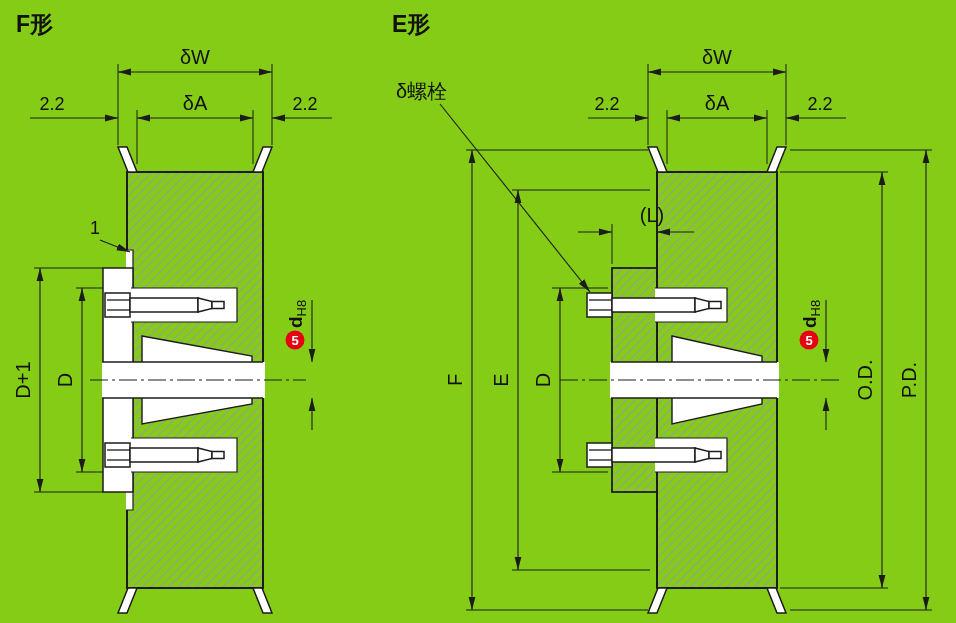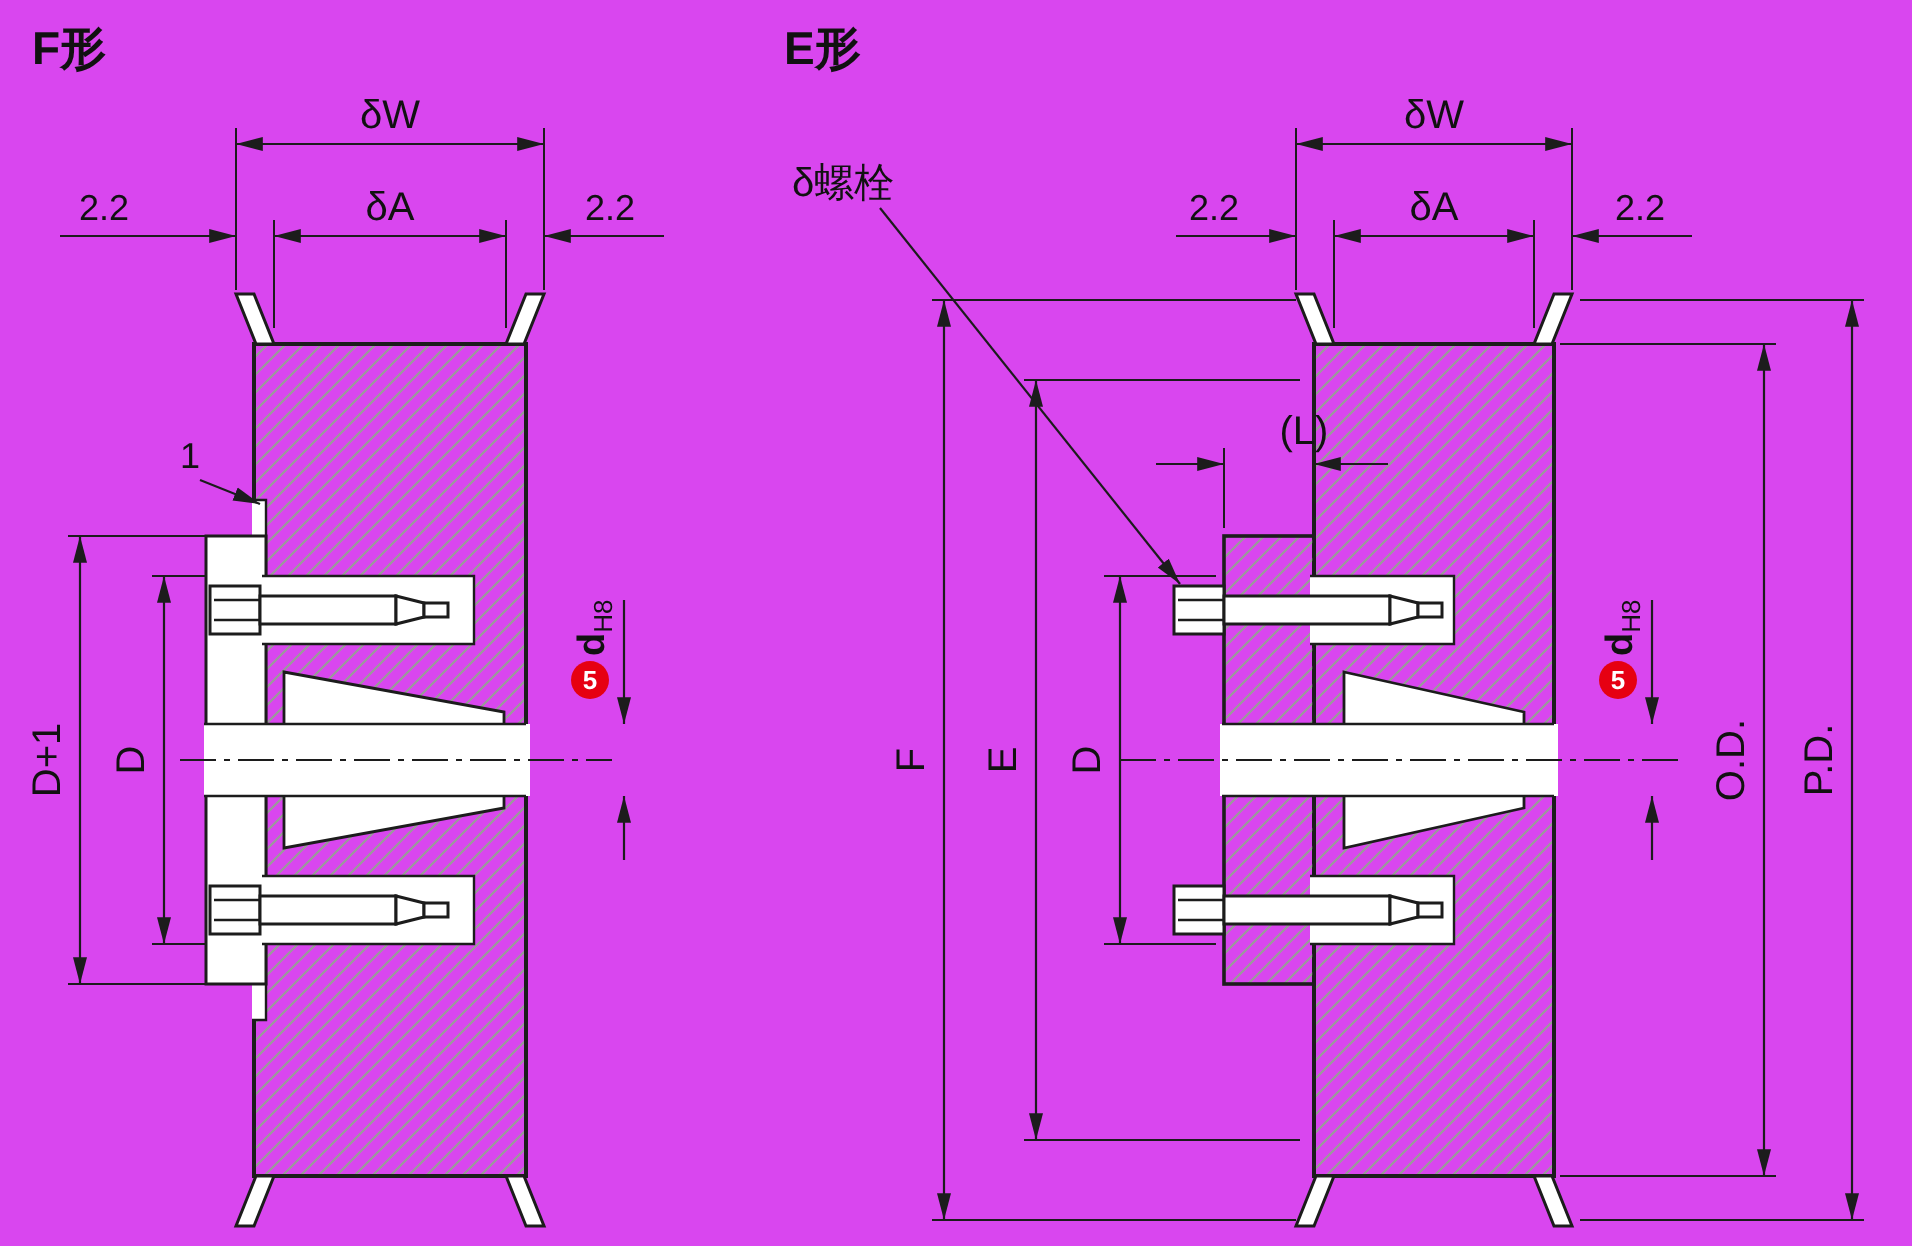--- a/index.html
+++ b/index.html
@@ -1,16 +1,16 @@
 <!DOCTYPE html>
 <html><head>
 <meta charset="utf-8">
 <style>
   html,body{margin:0;padding:0;background:#ffffff;}
-  .stage{width:956px;height:623px;background:#d946ef;position:relative;
+  .stage{width:956px;height:623px;background:#84cc16;position:relative;
          font-family:"Liberation Sans",sans-serif;}
   svg text{font-family:"Liberation Sans",sans-serif;}
   .hatched{stroke:#1c1c1c;stroke-width:2;}
   .part{fill:#ffffff;stroke:#1c1c1c;stroke-width:1.5;}
   .taper-outline{fill:none;stroke:#1c1c1c;stroke-width:1.4;}
   .detail{stroke:#1c1c1c;stroke-width:1.2;fill:#ffffff;}
   .boreline{stroke:#1c1c1c;stroke-width:1.3;fill:none;}
   .ext{stroke:#1c1c1c;stroke-width:1;fill:none;}
   .dimline{stroke:#1c1c1c;stroke-width:1.1;fill:none;}
   .cl{stroke:#1c1c1c;stroke-width:1;stroke-dasharray:18 4 3 4;fill:none;}

